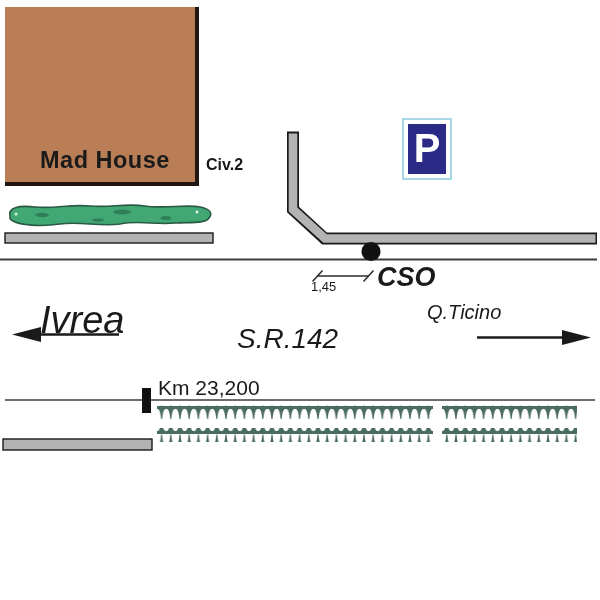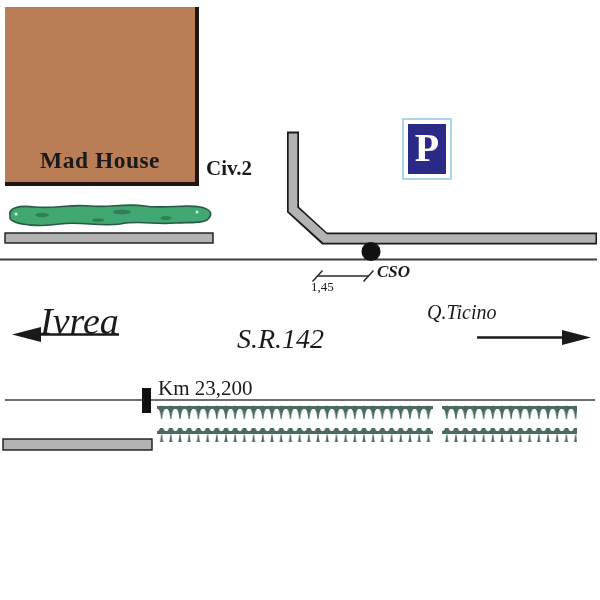--- a/index.html
+++ b/index.html
@@ -1,50 +1,50 @@
 <!DOCTYPE html>
 <html><head>
 <meta charset="utf-8">
 <style>
   html,body{margin:0;padding:0;background:#ffffff;}
   #canvas{
     position:relative;width:600px;height:600px;background:#ffffff;overflow:hidden;
-    font-family:Liberation Serif, serif;color:#1a1a1a;
+    font-family:Liberation Sans, sans-serif;color:#1a1a1a;
   }
   .abs{position:absolute;}
   
   #building{
     left:5px;top:7px;width:190px;height:175px;
     background:#b97e56;
     border-right:4px solid #201510;
     border-bottom:4px solid #201510;
   }
   #building-label{
     left:40px;top:147px;width:135px;
     font-size:23.5px;font-weight:bold;letter-spacing:0.5px;white-space:nowrap;
   }
   #civic-label{
-    left:206px;top:156px;font-size:21px;font-weight:bold;white-space:nowrap;
+    left:206px;top:156px;font-size:16px;font-weight:bold;white-space:nowrap;
   }
   
   #parking-sign{
     left:402px;top:118px;width:50px;height:62px;
     background:#ffffff;border:2px solid #a8d8e8;
     display:flex;align-items:center;justify-content:center;box-sizing:border-box;
   }
   #parking-sign-panel{
     width:38px;height:50px;background:#2b2b87;
     display:flex;align-items:center;justify-content:center;
   }
   #parking-sign-letter{
     color:#ffffff;font-size:40px;font-weight:bold;line-height:1;
     transform:translateY(-1px);
   }
   
-  #cso-label{left:377px;top:262px;font-size:17px;font-weight:bold;font-style:italic;white-space:nowrap;}
+  #cso-label{left:377px;top:262px;font-size:27px;font-weight:bold;font-style:italic;white-space:nowrap;}
   #dimension-label{left:311px;top:279px;font-size:13px;white-space:nowrap;}
   #direction-left-label{left:40px;top:299px;font-size:38px;font-style:italic;white-space:nowrap;}
   #road-name-label{left:237px;top:323px;font-size:28px;font-style:italic;white-space:nowrap;}
   #direction-right-label{left:427px;top:301px;font-size:20px;font-style:italic;white-space:nowrap;}
   #km-label{left:158px;top:376px;font-size:21px;white-space:nowrap;}
   svg{position:absolute;left:0;top:0;}
 </style>
 </head>
 <body>
 

